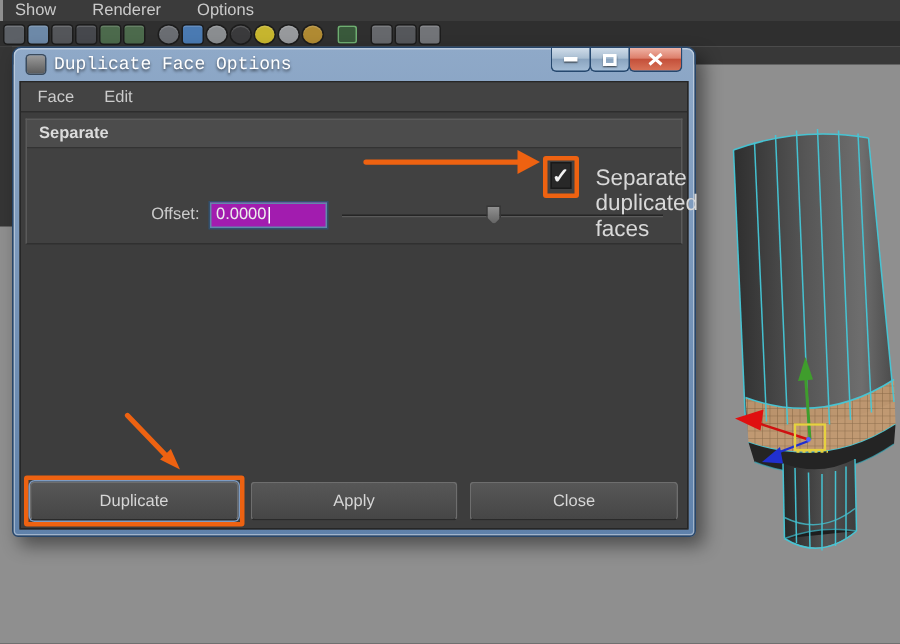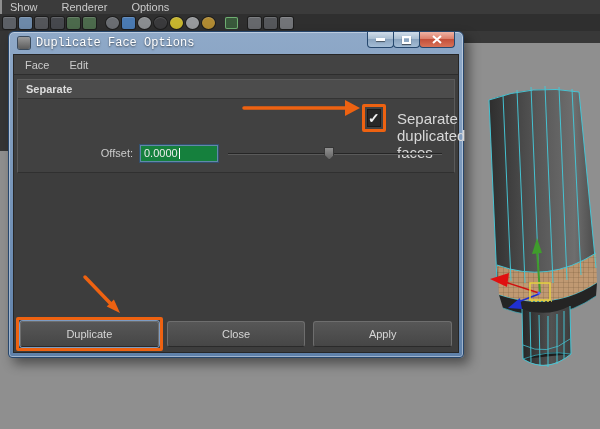--- a/index.html
+++ b/index.html
@@ -52,23 +52,23 @@
     padding:3px 8px; border-bottom:1px solid #333; }
   .settings-body { background:#414141; padding:5px 0 9px 0; }
 
   .checkbox-row { position:relative; height:27px; }
   .orange-chk-box { position:absolute; left:344px; top:0; border:3px solid #ee6211; border-radius:2px;
     padding:2px; background:transparent; }
   .checkbox { width:16px; height:16px; background:#282828; border:1px solid #191919;
     color:#f2f2f2; font-size:14px; font-weight:bold; line-height:14px; text-align:center; }
   .chk-label { position:absolute; left:379px; top:6px; color:#d8d8d8; font-size:15px; }
 
-  .offset-row { display:flex; align-items:center; height:20px; margin-top:12px; }
+  .offset-row { display:flex; align-items:center; height:20px; margin-top:2px; }
   .offset-label { width:122px; text-align:right; color:#cccccc; font-size:11px; padding-right:7px; }
-  .offset-input { width:78px; height:17px; background:#15803d; border:1px solid #6288aa;
+  .offset-input { width:78px; height:17px; background:#a21caf; border:1px solid #6288aa;
     box-shadow:0 0 0 1px #33506e; color:#ececec; font-size:11px; padding:1px 3px;
     display:flex; align-items:center; }
   .caret { display:inline-block; width:1px; height:11px; background:#fff; margin-left:1px; }
   .slider { position:relative; flex:1; margin:0 12px 0 10px; height:13px; }
   .slider-track { position:absolute; top:6px; left:0; right:0; height:2px; background:#252525;
     border-bottom:1px solid #5a5a5a; }
   .slider-handle { position:absolute; top:0; width:10px; height:13px;
     background:linear-gradient(#909090,#646464); border:1px solid #363636;
     clip-path:polygon(0 0,100% 0,100% 62%,50% 100%,0 62%); }
 
@@ -235,24 +235,24 @@
           </span>
         </div>
       </div>
     </div>
 
     <div class="button-row">
       <span class="btn-wrap highlight">
         <button class="dlg-btn focused">Duplicate</button>
       </span>
       <span class="btn-wrap">
-        <button class="dlg-btn">Close</button>
+        <button class="dlg-btn">Apply</button>
       </span>
       <span class="btn-wrap">
-        <button class="dlg-btn">Apply</button>
+        <button class="dlg-btn">Close</button>
       </span>
     </div>
   </div>
 </div>
 
 <svg class="annotations" viewBox="0 0 600 429">
   <g>
     <line x1="244" y1="108" x2="348" y2="108" stroke="#ee6211" stroke-width="3.5" stroke-linecap="round"></line>
     <polygon points="360,108 345,100 345,116" fill="#ee6211"></polygon>
   </g>

